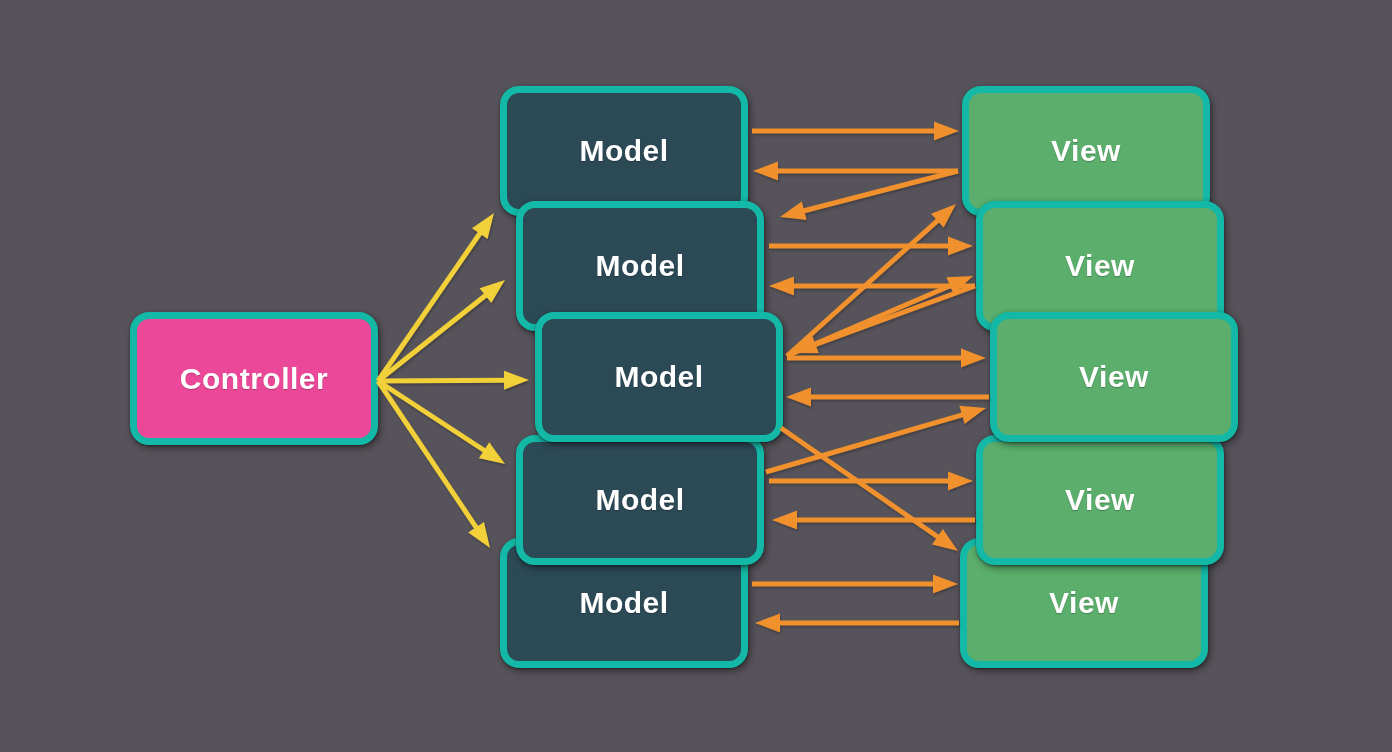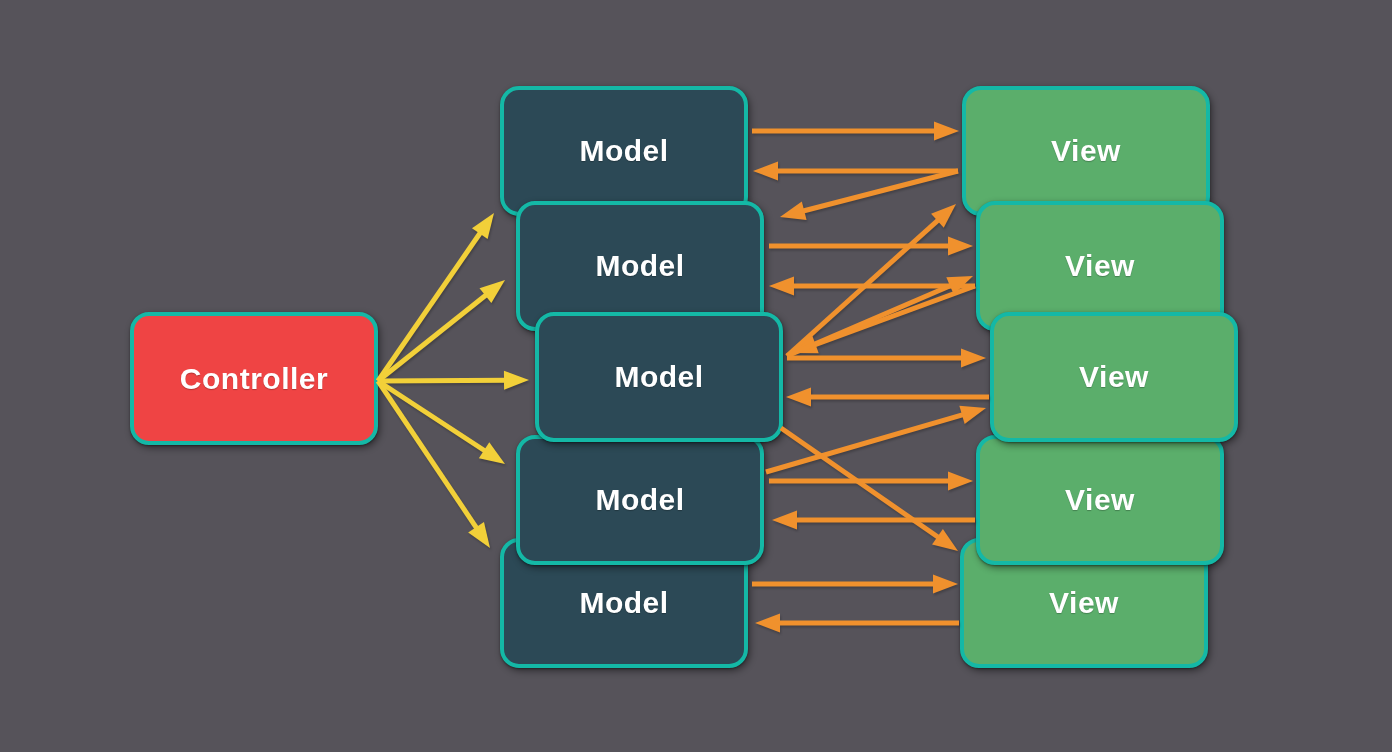--- a/index.html
+++ b/index.html
@@ -10,21 +10,21 @@
   #canvas {
     position: relative;
     width: 1392px;
     height: 752px;
     overflow: hidden;
     font-family: "Liberation Sans", "DejaVu Sans", sans-serif;
   }
   .node {
     position: absolute;
     box-sizing: border-box;
-    border: 4px solid #14b8a6;
+    border: 7px solid #14b8a6;
     border-radius: 19px;
     display: flex;
     align-items: center;
     justify-content: center;
     box-shadow: 2px 3px 7px rgba(0,0,0,0.45), 0 1px 2px rgba(0,0,0,0.35);
   }
   .node .label {
     color: #ffffff;
     font-weight: bold;
     font-size: 30px;
@@ -36,21 +36,21 @@
     left: 0;
     top: 0;
     z-index: 10;
     filter: drop-shadow(1px 2px 1px rgba(0,0,0,0.22));
   }
 </style>
 </head>
 <body>
 
 <div id="canvas" style="background: rgb(86, 83, 90);">
-    <div class="node" style="left: 130px; top: 312px; width: 248px; height: 133px; z-index: 1; background: #ef4444;">
+    <div class="node" style="left: 130px; top: 312px; width: 248px; height: 133px; z-index: 1; background: #ec4899;">
       <span class="label">Controller</span>
     </div>
     <div class="node" style="left: 500px; top: 86px; width: 248px; height: 130px; z-index: 1; background: rgb(44, 73, 86);">
       <span class="label">Model</span>
     </div>
     <div class="node" style="left: 516px; top: 201px; width: 248px; height: 130px; z-index: 2; background: rgb(44, 73, 86);">
       <span class="label">Model</span>
     </div>
     <div class="node" style="left: 535px; top: 312px; width: 248px; height: 130px; z-index: 3; background: rgb(44, 73, 86);">
       <span class="label">Model</span>

